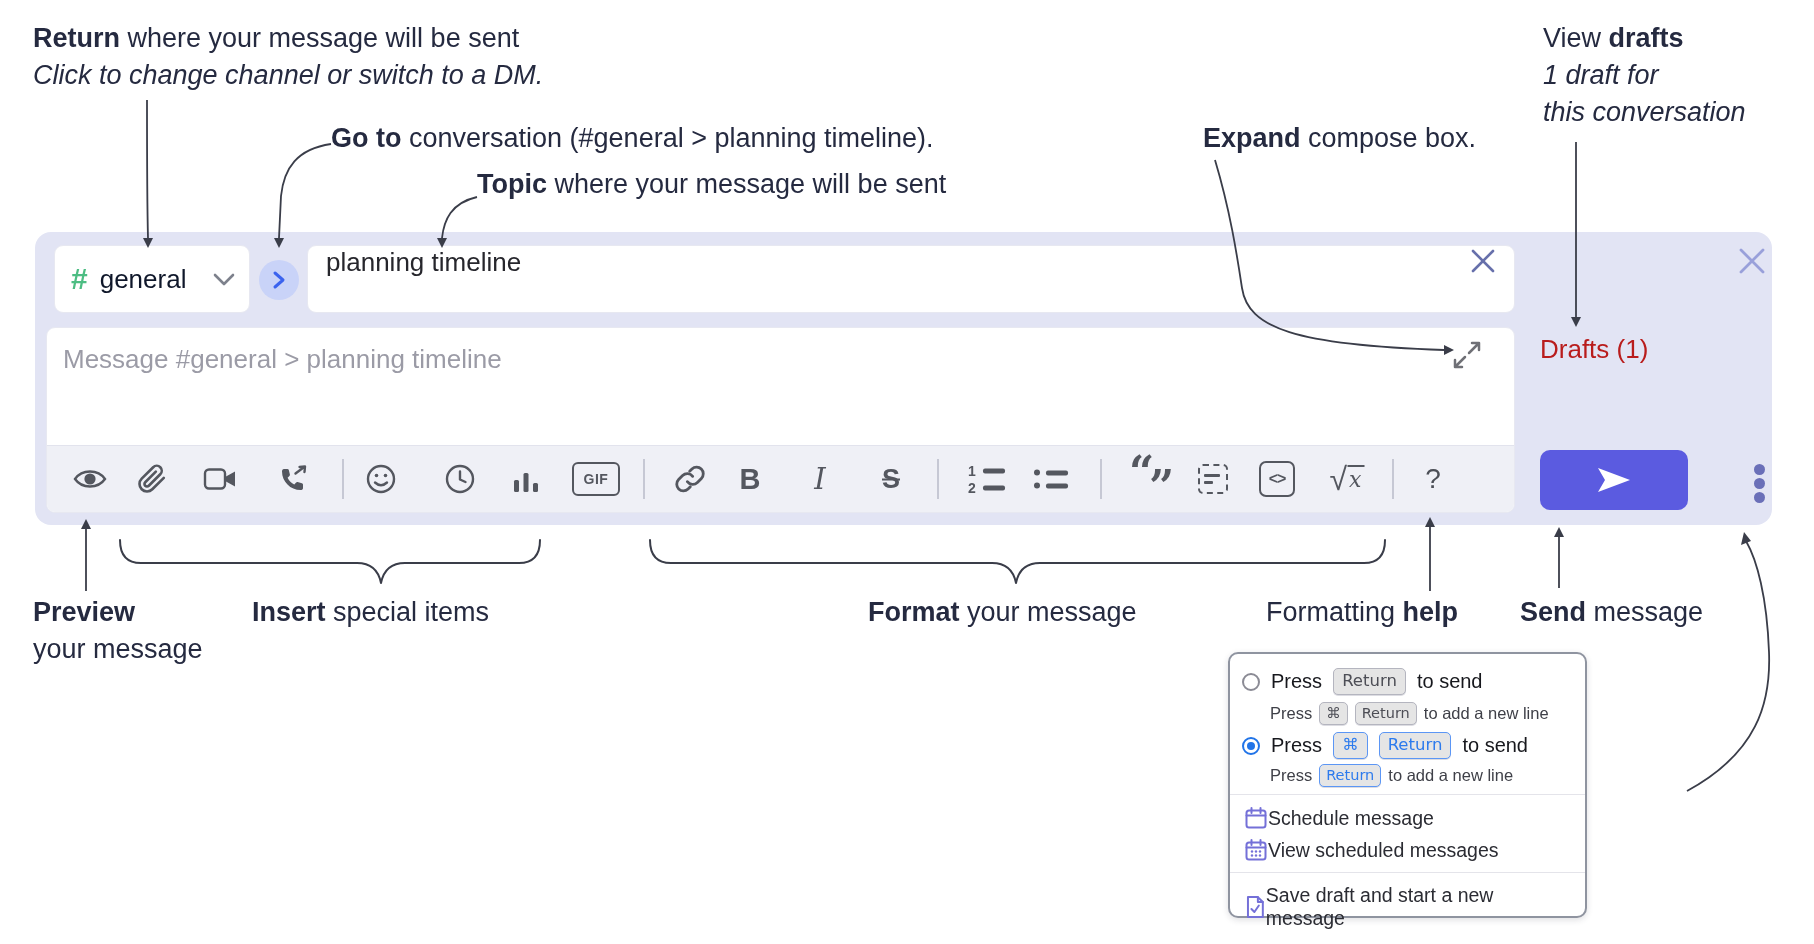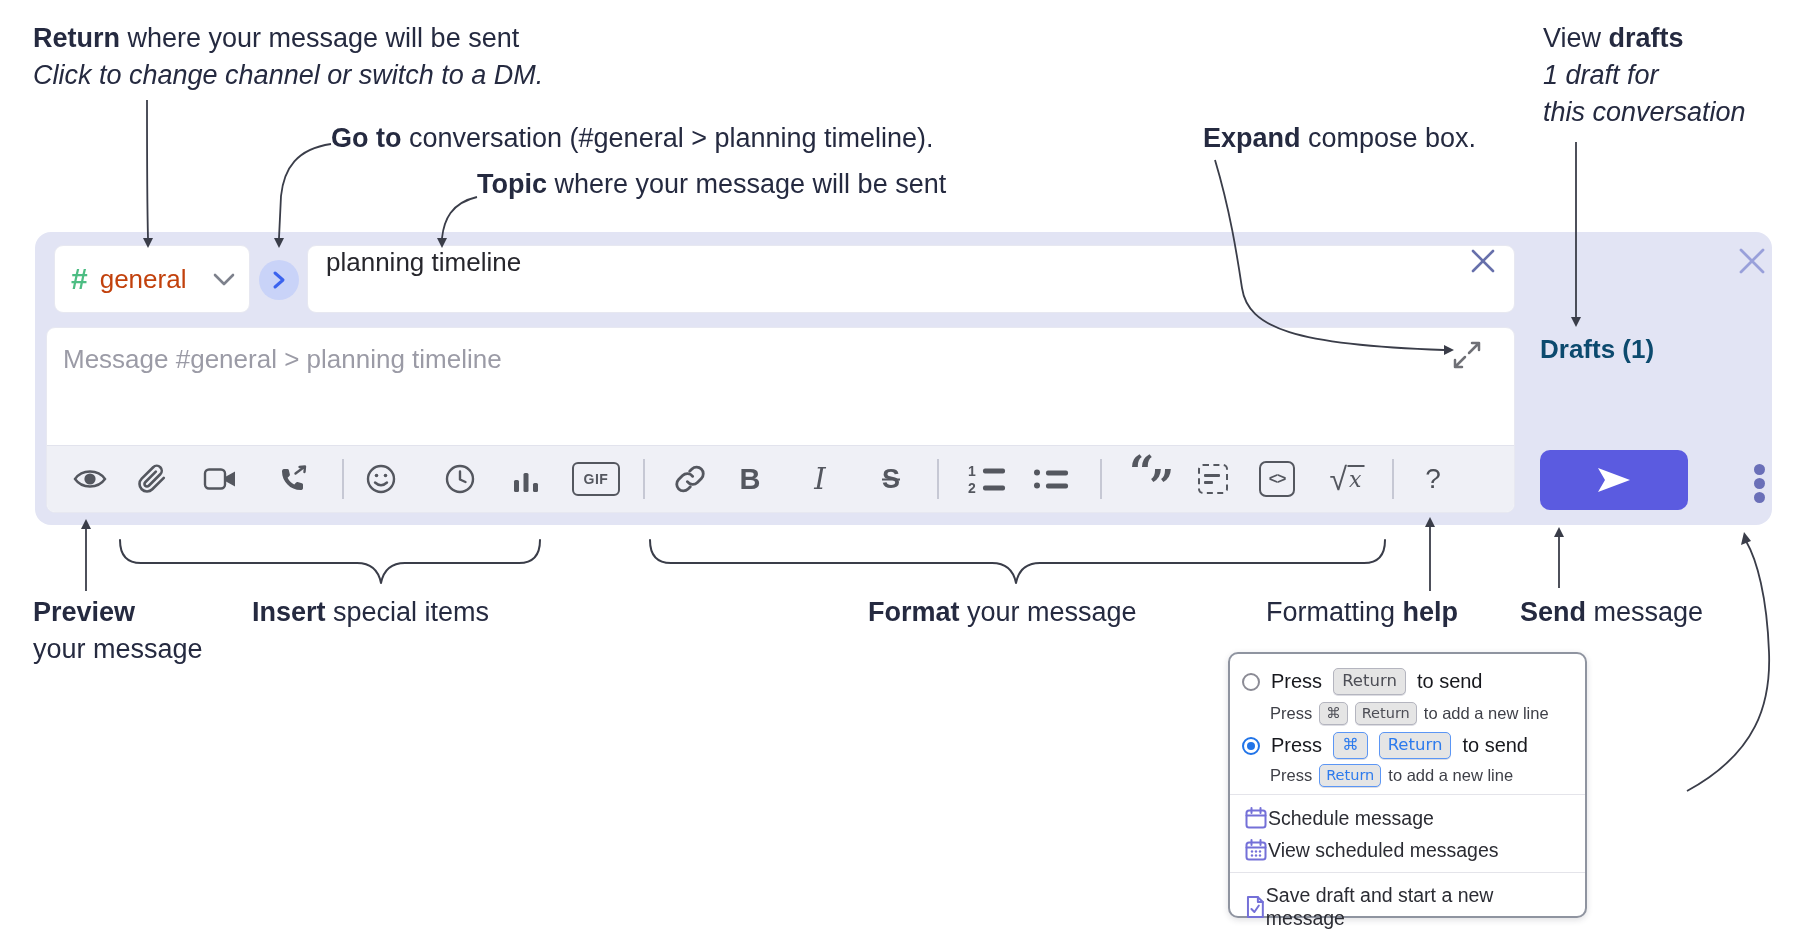--- a/index.html
+++ b/index.html
@@ -8,21 +8,21 @@
   .ann{position:absolute;font-size:27px;line-height:37px;color:#252a40;white-space:nowrap;}
   .ann b{font-weight:700;}
   .it{font-style:italic;}
   
   .compose{position:absolute;left:35px;top:232px;width:1737px;height:293px;
            background:#e2e4f4;border-radius:16px;}
   .whitebox{position:absolute;background:#fff;border:1px solid #e7e8f1;border-radius:9px;box-sizing:border-box;}
   .chanbox{left:19px;top:13px;width:196px;height:68px;display:flex;align-items:center;gap:12px;
            padding:0 14px 0 16px;cursor:pointer;}
   .hash{color:#4dbd83;font-weight:700;font-size:30px;line-height:30px;}
-  .channame{font-size:26px;color:#c2410c;flex:1;}
+  .channame{font-size:26px;color:#0f172a;flex:1;}
   .gotobtn{position:absolute;left:224px;top:28px;width:40px;height:40px;border-radius:50%;
            background:#c9d3f8;display:flex;align-items:center;justify-content:center;cursor:pointer;}
   .topicbox{left:272px;top:13px;width:1208px;height:68px;display:flex;align-items:flex-start;padding:0 16px;}
   .topicbox input{border:none;outline:none;flex:1;font-family:inherit;font-size:26px;color:#26262c;background:transparent;}
   .iconbtn{display:flex;align-items:center;justify-content:center;cursor:pointer;background:none;border:none;padding:0;}
   .closex{position:absolute;left:1702px;top:14px;width:30px;height:30px;}
   .msgwrap{position:absolute;left:11px;top:95px;width:1469px;height:186px;background:#fff;
            border:1px solid #e7e8f1;border-radius:9px;box-sizing:border-box;overflow:hidden;}
   .msginput{position:absolute;left:14px;top:10px;right:60px;border:none;outline:none;
             font-family:inherit;font-size:26px;color:#26262c;background:transparent;height:40px;}
@@ -49,21 +49,21 @@
   .spoilbox{width:30px;height:30px;border:2.6px dashed #54575f;border-radius:5px;position:relative;box-sizing:border-box;}
   .spoilbox i{position:absolute;left:4px;height:3.4px;background:#54575f;border-radius:1px;}
   .spoilbox i.l1{top:8px;width:16px;}
   .spoilbox i.l2{top:15px;width:9px;}
   .codebox{width:32px;height:32px;border:2.4px solid #54575f;border-radius:7px;display:flex;align-items:center;
            justify-content:center;font-size:16px;font-weight:700;letter-spacing:-1px;color:#54575f;}
   .mathicon{display:flex;align-items:flex-start;color:#54575f;}
   .mathicon .rt{font-size:32px;line-height:30px;font-weight:500;}
   .mathicon .mx{font-family:"DejaVu Serif",serif;font-style:italic;font-size:22px;line-height:24px;
                 border-top:2.6px solid #54575f;padding:1px 3px 0 2px;margin-top:1px;}
-  .draftslink{position:absolute;left:1505px;top:102px;font-size:26px;color:#0c4a6e;cursor:pointer;font-weight:bold;}
+  .draftslink{position:absolute;left:1505px;top:102px;font-size:26px;color:#b91c1c;cursor:pointer;}
   .sendbtn{position:absolute;left:1505px;top:218px;width:148px;height:60px;border-radius:10px;
            background:#5b5be0;border:none;display:flex;align-items:center;justify-content:center;cursor:pointer;}
   .morebtn{position:absolute;left:1712px;top:229px;width:24px;height:44px;display:flex;flex-direction:column;
            align-items:center;justify-content:center;gap:3px;background:none;border:none;cursor:pointer;}
   .morebtn i{width:11px;height:11px;border-radius:50%;background:#6a6fb8;}
   
   .menu{position:absolute;left:1228px;top:652px;width:359px;height:266px;background:#fff;
         border:2px solid #8f94a0;border-radius:10px;box-sizing:border-box;box-shadow:0 2px 6px rgba(40,40,60,.15);}
   .mrow{position:absolute;left:12px;right:10px;display:flex;align-items:center;gap:11px;
         font-size:20px;color:#17181d;cursor:pointer;}

